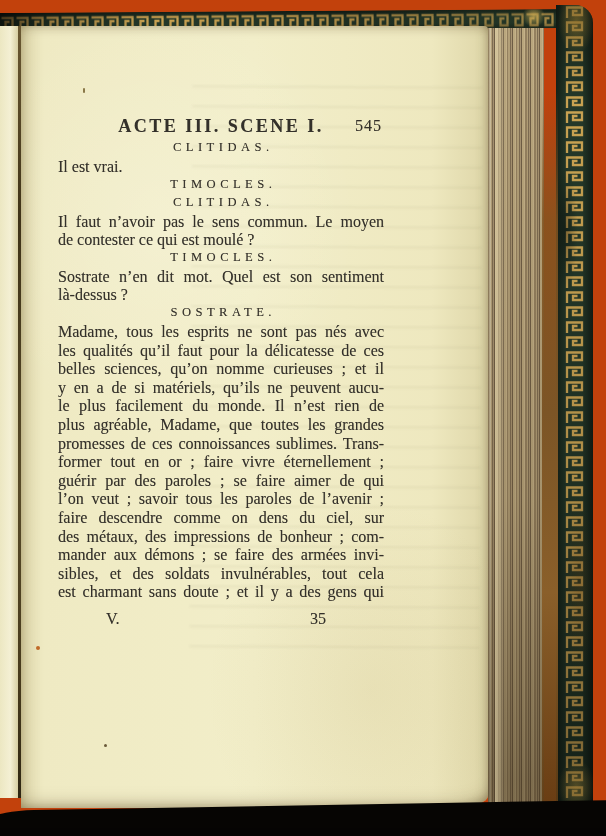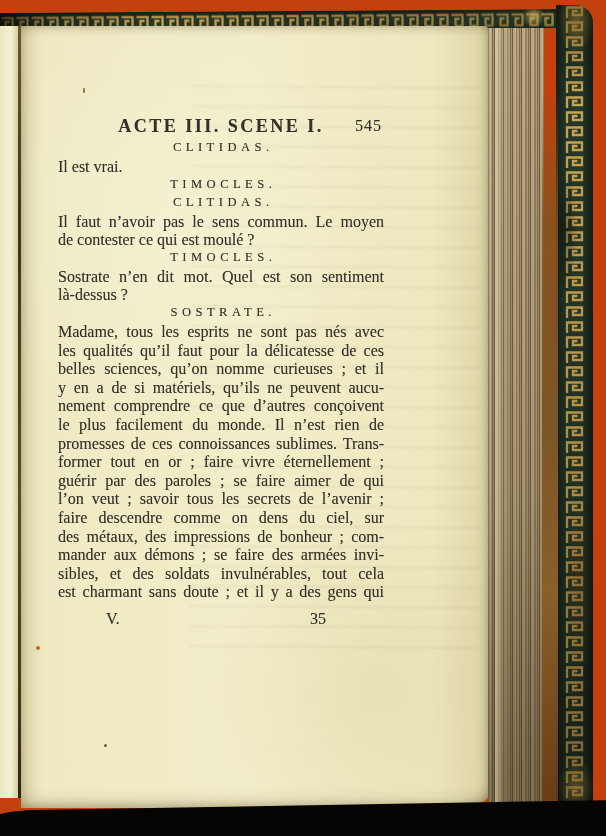--- a/index.html
+++ b/index.html
@@ -180,26 +180,26 @@
           <div>
             <div class="line j">Sostrate n’en dit mot. Quel est son sentiment</div>
             <div class="line">là-dessus ?</div>
           </div>
           <div class="speaker">SOSTRATE.</div>
           <div>
             <div class="line j">Madame, tous les esprits ne sont pas nés avec</div>
             <div class="line j">les qualités qu’il faut pour la délicatesse de ces</div>
             <div class="line j">belles sciences, qu’on nomme curieuses ; et il</div>
             <div class="line j">y en a de si matériels, qu’ils ne peuvent aucu-</div>
-            <div class="line j">nement comprendre ce que d’autres conçoivent</div>
             <div class="line j">le plus facilement du monde. Il n’est rien de</div>
+            <div class="line j">plus agréable, Madame, que toutes les grandes</div>
             <div class="line j">promesses de ces connoissances sublimes. Trans-</div>
             <div class="line j">former tout en or ; faire vivre éternellement ;</div>
             <div class="line j">guérir par des paroles ; se faire aimer de qui</div>
-            <div class="line j">l’on veut ; savoir tous les secrets de l’avenir ;</div>
+            <div class="line j">l’on veut ; savoir tous les paroles de l’avenir ;</div>
             <div class="line j">faire descendre comme on dens du ciel, sur</div>
             <div class="line j">des métaux, des impressions de bonheur ; com-</div>
             <div class="line j">mander aux démons ; se faire des armées invi-</div>
             <div class="line j">sibles, et des soldats invulnérables, tout cela</div>
             <div class="line j">est charmant sans doute ; et il y a des gens qui</div>
           </div>
         </div>
 
       <div class="pagefooter">
         <span class="footer-vol">V.</span>

